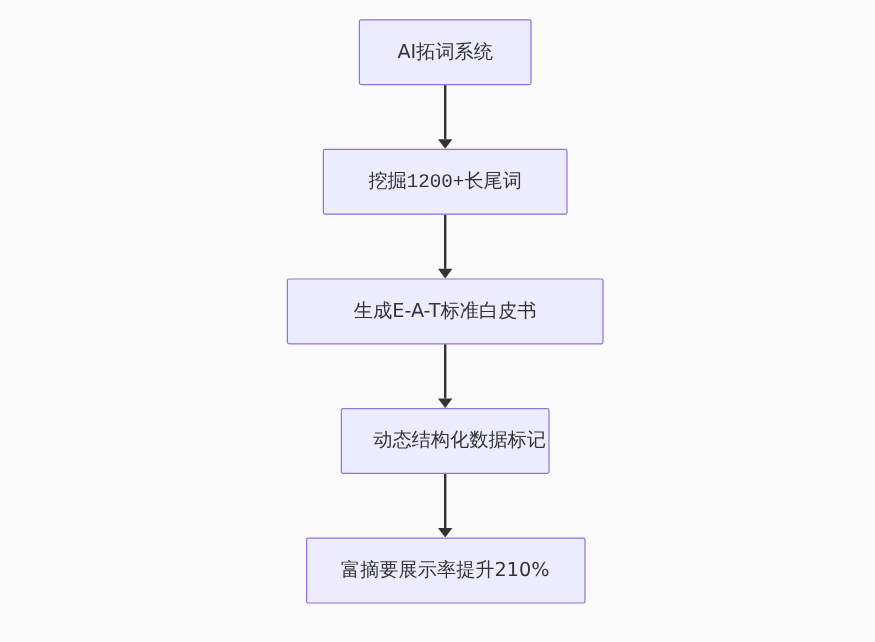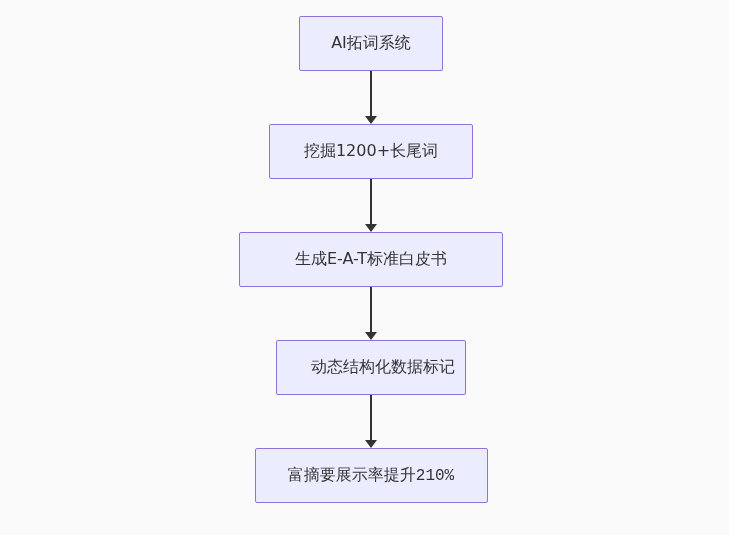--- a/index.html
+++ b/index.html
@@ -32,24 +32,24 @@
     color: #333333;
     font-size: 16px;
     height: 55px;
     display: flex;
     align-items: center;
     justify-content: center;
     text-align: center;
     white-space: nowrap;
   }
   .node:nth-of-type(1) { width: 144px; }
-  .node:nth-of-type(3) { width: 204px; }
+  .node:nth-of-type(3) { width: 204px; font-family: Liberation Mono, monospace; }
   .node:nth-of-type(5) { width: 264px; }
-  .node:nth-of-type(7) { width: 190px; padding-left: 24px; }
-  .node:nth-of-type(9) { width: 233px; font-family: Liberation Mono, monospace; }
+  .node:nth-of-type(7) { width: 174px; padding-left: 24px; }
+  .node:nth-of-type(9) { width: 233px; }
   .arrow {
     height: 53px;
     width: 14px;
     display: flex;
     flex-direction: column;
     align-items: center;
   }
   .arrow .line {
     width: 2px;
     flex: 1 1 auto;

